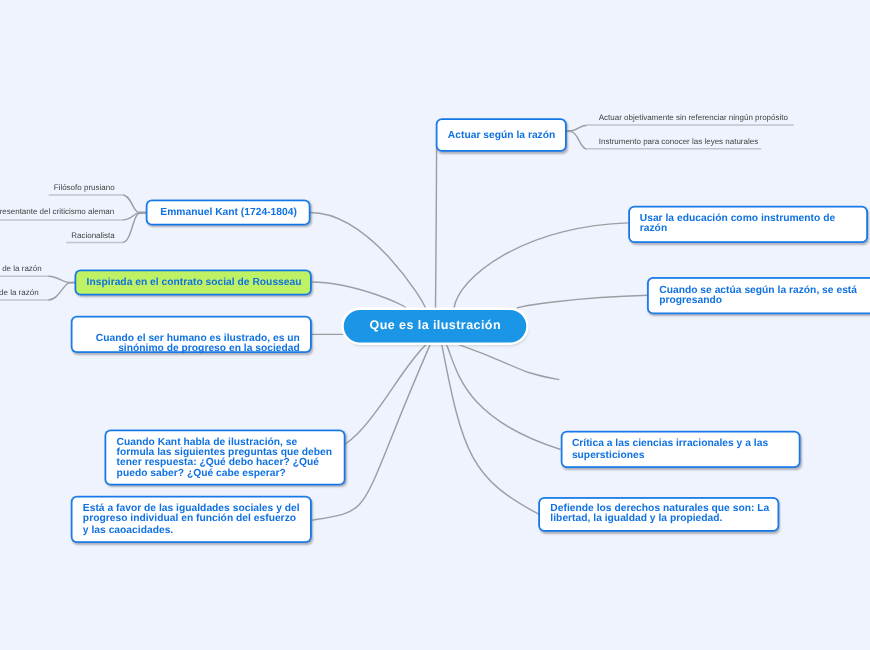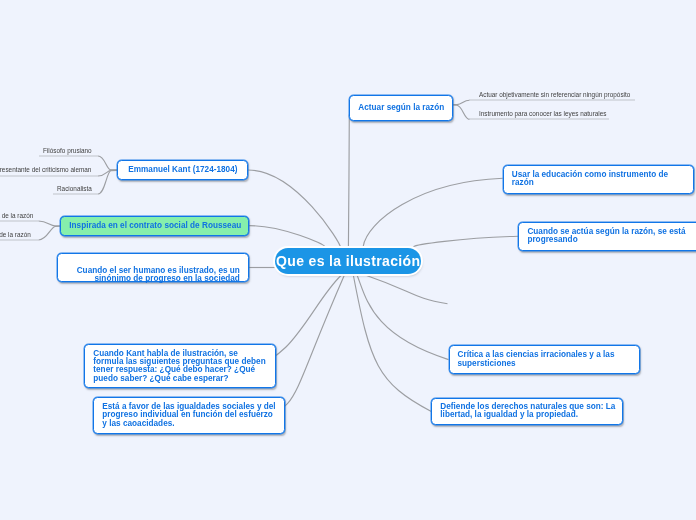--- a/index.html
+++ b/index.html
@@ -12,21 +12,21 @@
             pointer-events:none;}
   svg.links path{fill:none;stroke:#9c9ea2;stroke-width:1.15;}
   svg.links path.under{stroke:#c0c3c9;stroke-width:1.2;}
   .node{position:absolute;box-sizing:border-box;border:1.6px solid #1176e8;
         background:#fff;border-radius:4.5px;color:#1072e2;font-weight:bold;
         font-size:8.2px;letter-spacing:0.02px;line-height:8.2px;display:flex;align-items:center;
         box-shadow:0 0 0 0.45px rgba(17,118,232,0.85), 1px 1.5px 1.6px rgba(110,112,120,0.5);}
   .node .txt{padding:0 8px;width:100%;box-sizing:border-box;}
   .node .txt div{white-space:nowrap;}
   .central{position:absolute;background:#1b95e6;border-radius:13px;
-           color:#fff;font-weight:bold;font-size:14px;letter-spacing:0.35px;display:flex;
+           color:#fff;font-weight:bold;font-size:10px;letter-spacing:0.35px;display:flex;
            align-items:center;justify-content:center;
            box-shadow:0 0 0 2px #fff, 1px 2px 2.6px rgba(105,108,118,0.42);}
   .leaf{position:absolute;font-size:6.4px;color:#3f3f3f;white-space:nowrap;
         font-weight:normal;}
 </style>
 </head>
 <body>
 
 <div id="stage">
   <svg class="links" viewBox="0 0 696 520">
@@ -62,40 +62,40 @@
     <div class="node" style="left: 349.3px; top: 95.1px; width: 103.3px; height: 26px; border-color: rgb(17, 118, 232); background: rgb(255, 255, 255); color: rgb(16, 114, 226);">
       <div class="txt" style="text-align: center;">
         <div>Actuar según la razón</div>
       </div>
     </div>
     <div class="node" style="left: 117.3px; top: 160.3px; width: 131.2px; height: 19.7px; border-color: rgb(17, 118, 232); background: rgb(255, 255, 255); color: rgb(16, 114, 226);">
       <div class="txt" style="text-align: center;">
         <div>Emmanuel Kant (1724-1804)</div>
       </div>
     </div>
-    <div class="node" style="left: 60.3px; top: 216.2px; width: 188.8px; height: 19.6px; border-color: rgb(17, 118, 232); background: #86efac; color: rgb(16, 114, 226); justify-content: center;">
+    <div class="node" style="left: 60.3px; top: 216.2px; width: 188.8px; height: 19.6px; border-color: rgb(17, 118, 232); background: #bef264; color: rgb(16, 114, 226); justify-content: center;">
       <div class="txt" style="text-align: center;">
         <div>Inspirada en el contrato social de Rousseau</div>
       </div>
     </div>
     <div class="node" style="left: 57.3px; top: 253px; width: 191.6px; height: 28.9px; border-color: rgb(17, 118, 232); background: rgb(255, 255, 255); color: rgb(16, 114, 226);">
       <div class="txt" style="text-align: right; margin-top: 16px;">
         <div>Cuando el ser humano es ilustrado, es un</div>
         <div>sinónimo de progreso en la sociedad</div>
       </div>
     </div>
     <div class="node" style="left: 57.3px; top: 344.4px; width: 191.6px; height: 44px; border-color: rgb(17, 118, 232); background: rgb(255, 255, 255); color: rgb(16, 114, 226); margin-left: 27px;">
       <div class="txt" style="text-align: left;">
         <div>Cuando Kant habla de ilustración, se</div>
         <div>formula las siguientes preguntas que deben</div>
         <div>tener respuesta: ¿Qué debo hacer? ¿Qué</div>
         <div>puedo saber? ¿Qué cabe esperar?</div>
       </div>
     </div>
-    <div class="node" style="left: 57.3px; top: 397.3px; width: 191.6px; height: 36.6px; border-color: rgb(17, 118, 232); background: rgb(255, 255, 255); color: rgb(16, 114, 226); margin-left: 36px;">
+    <div class="node" style="left: 57.3px; top: 397.3px; width: 191.6px; height: 36.6px; border-color: rgb(17, 118, 232); background: rgb(255, 255, 255); color: rgb(16, 114, 226);">
       <div class="txt" style="text-align: left;">
         <div>Está a favor de las igualdades sociales y del</div>
         <div>progreso individual en función del esfuerzo</div>
         <div>y las caoacidades.</div>
       </div>
     </div>
     <div class="node" style="left: 502.8px; top: 165px; width: 191.3px; height: 28.9px; border-color: rgb(17, 118, 232); background: rgb(255, 255, 255); color: rgb(16, 114, 226);">
       <div class="txt" style="text-align: left;">
         <div>Usar la educación como instrumento de</div>
         <div>razón</div>

